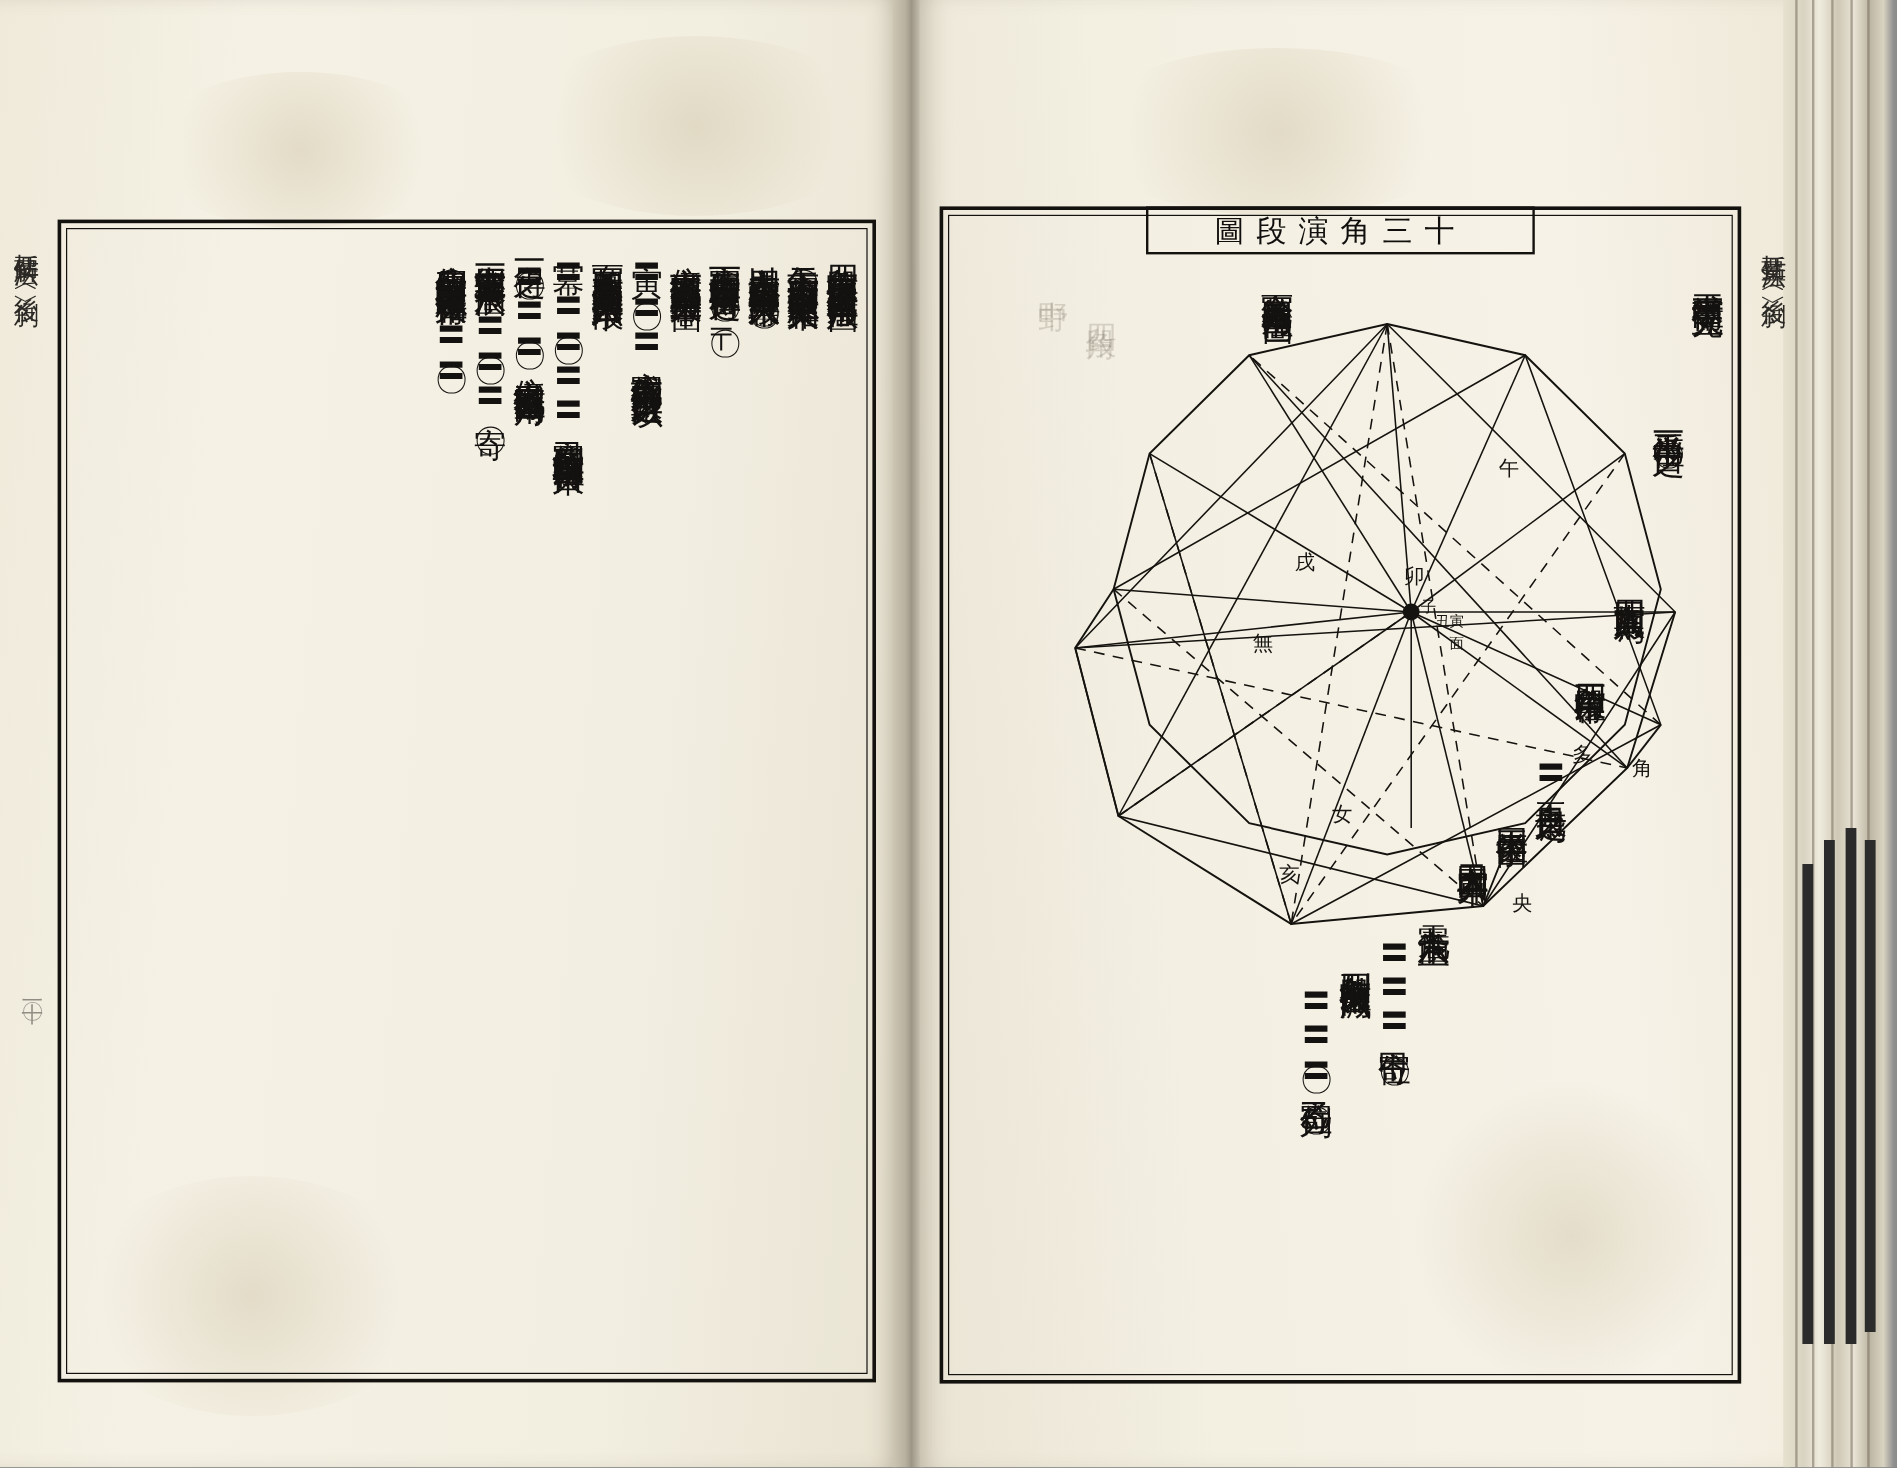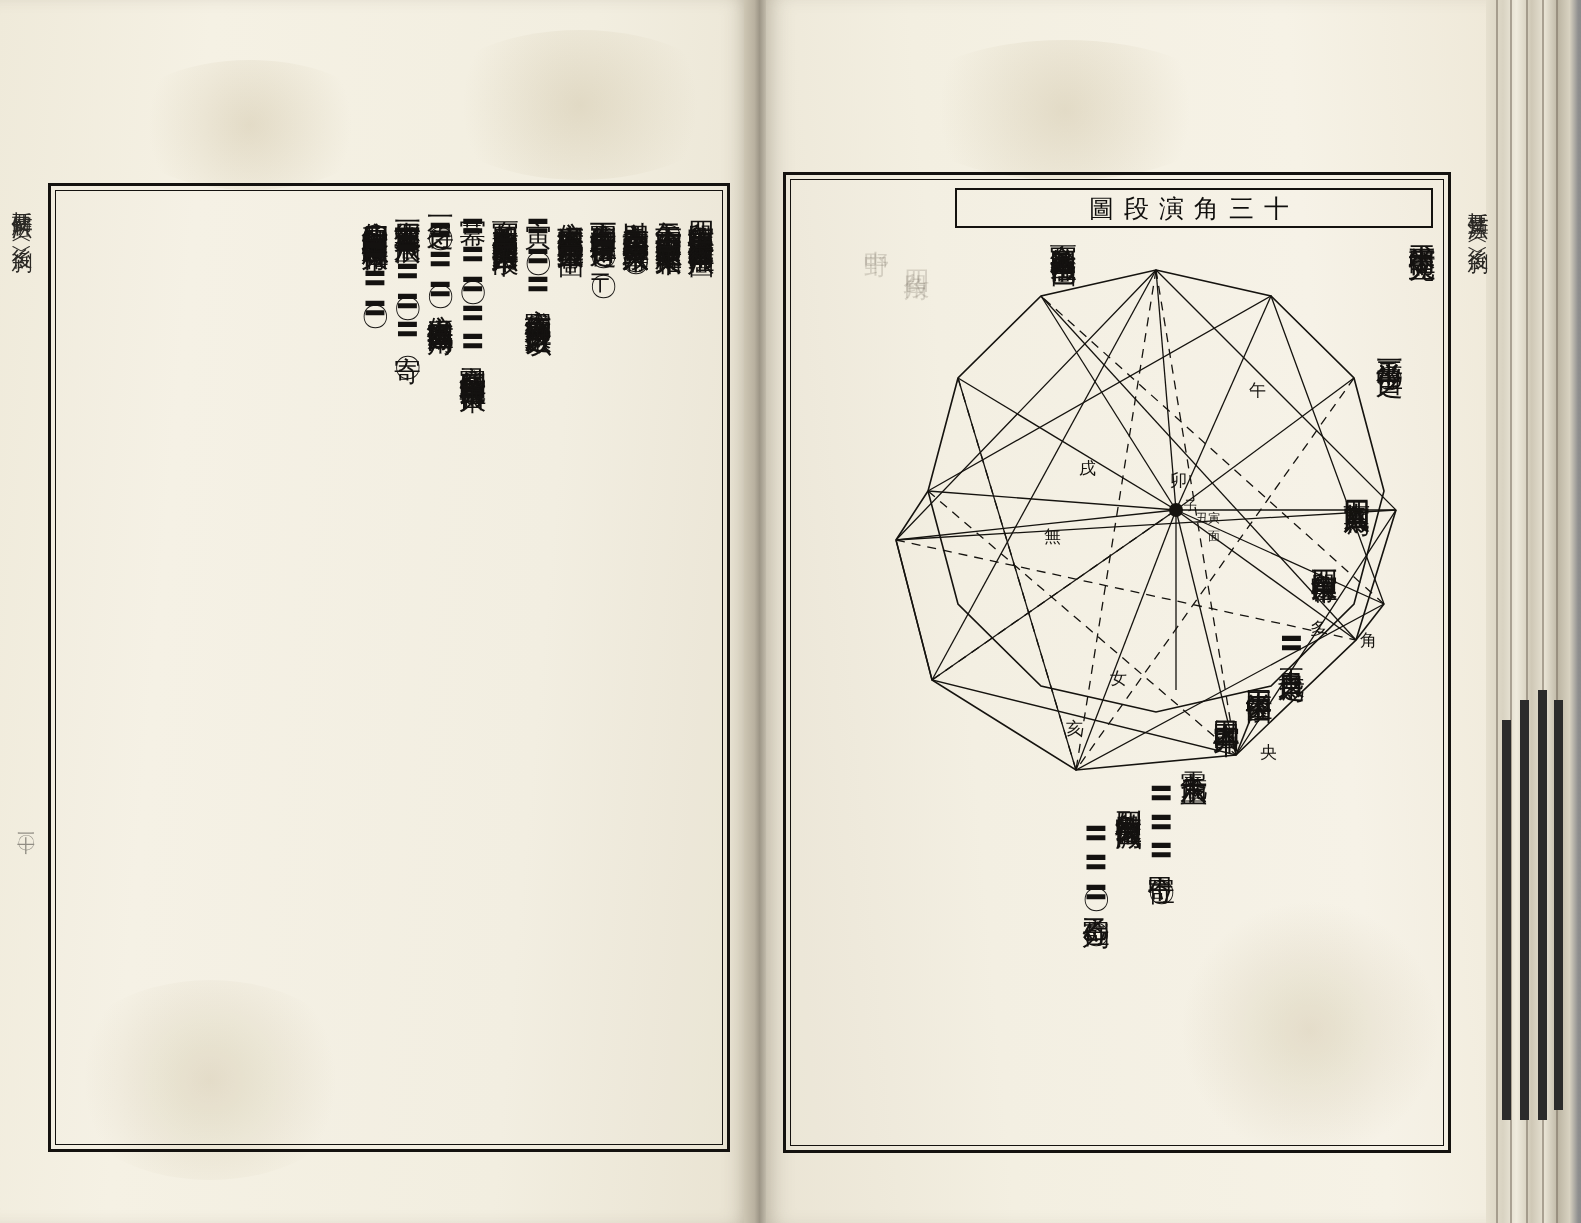--- a/index.html
+++ b/index.html
@@ -115,22 +115,22 @@
     color: #1b1916;
     letter-spacing: 2px;
     white-space: nowrap;
     opacity: 0.92;
   }
   .margin-label.faint { opacity: 0.45; font-size: 18px; }
 
   
   .cartouche {
     position: absolute;
-    left: 955px; top: 188px;
-    width: 478px; height: 40px;
+    left: 955px; top: 172px;
+    width: 324px; height: 40px;
     border: 2px solid #14120f;
     box-sizing: border-box;
     display: flex;
     align-items: center;
     justify-content: center;
   }
   .cartouche span {
     font-size: 25px;
     letter-spacing: 10px;
     color: #100f0d;

